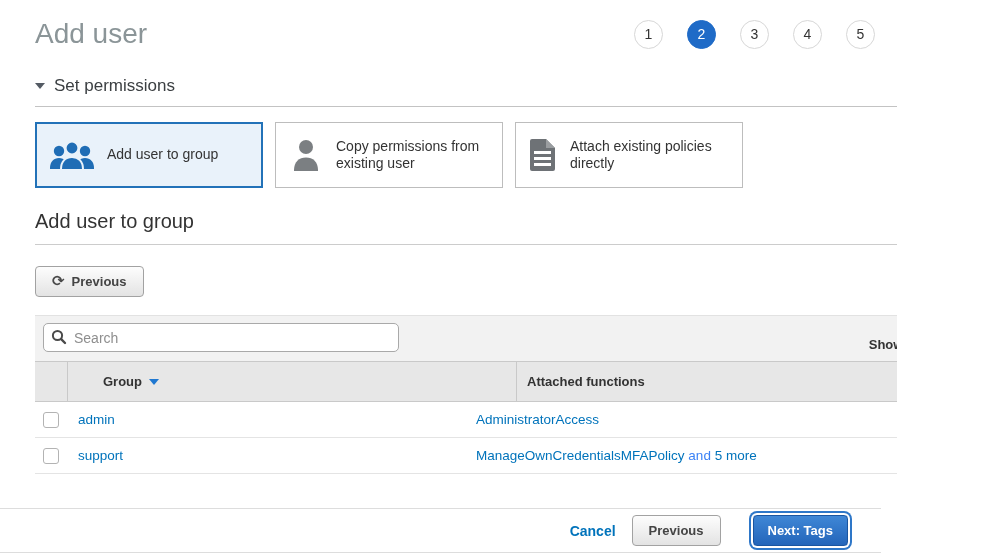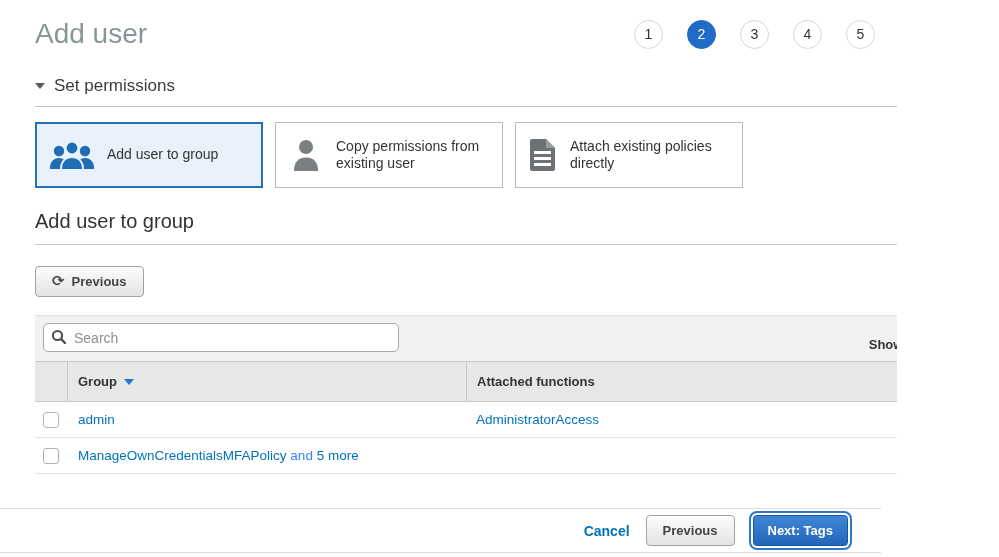--- a/index.html
+++ b/index.html
@@ -47,41 +47,41 @@
              display: flex; justify-content: space-between; align-items: flex-end; height: 46px; }
   .search-wrap { position: relative; width: 356px; }
   .search-wrap input { width: 100%; height: 29px; border: 1px solid #a9a9a9; border-radius: 5px;
                        padding: 0 8px 0 30px; font-size: 14px; color: #333; outline: none;
                        font-family: "Liberation Sans", sans-serif; }
   .search-wrap input::placeholder { color: #8e8e8e; }
   .search-icon { position: absolute; left: 8px; top: 6px; }
   .results { font-size: 13px; font-weight: bold; color: #333; }
 
   .thead { display: grid; grid-template-columns: 33px 398px 1fr; align-items: center; height: 41px;
-           background: #e7e7e7; border-top: 1px solid #c9c9c9; border-bottom: 1px solid #c9c9c9; }
+           background: #e7e7e7; border-top: 1px solid #c9c9c9; border-bottom: 1px solid #c9c9c9; gap: 25px; }
   .thead .cb-col { height: 100%; border-right: 1px solid #c9c9c9; }
   .th { font-size: 13px; font-weight: bold; color: #333; padding-left: 10px; display: flex; align-items: center; gap: 7px; }
   .th.second { border-left: 1px solid #c9c9c9; height: 100%; }
   .sort-tri { width: 0; height: 0; border-left: 5px solid transparent; border-right: 5px solid transparent;
               border-top: 6px solid #1f78d1; margin-top: 1px; }
 
   .trow { display: grid; grid-template-columns: 33px 398px 1fr; align-items: center; height: 36px;
           border-bottom: 1px solid #e4e4e4; background: #fff; }
   .trow .cell { padding-left: 10px; font-size: 13.5px; }
   .cbx { appearance: none; -webkit-appearance: none; width: 16px; height: 16px; border: 1px solid #b3b3b3;
          border-radius: 3px; background: #fff; margin-left: 8px; cursor: pointer; display: block; }
   .conj { color: #3b82f6; margin-top: 19px; }
 
   
   .footer { position: absolute; left: 0; right: 16px; bottom: 4px; border-top: 1px solid #ddd; border-bottom: 1px solid #ddd;
             height: 45px; display: flex; justify-content: flex-end; align-items: center; gap: 16px; padding-right: 30px; background: #fff; }
   .cancel { font-size: 14px; font-weight: bold; color: #0073bb; cursor: pointer; text-decoration: none; }
   .btn-primary { background: linear-gradient(#3f87d6, #2365ba); border: 1px solid #1a55a0; border-radius: 4px;
                  color: #fff; font-size: 13px; font-weight: bold; padding: 7px 14px; cursor: pointer;
-                 box-shadow: 0 0 0 2px #fff, 0 0 0 4px #2e77c8; margin-left: 2px; margin-right: 3px;
+                 box-shadow: 0 0 0 2px #fff, 0 0 0 4px #2e77c8; margin-left: 16px; margin-right: 3px;
                  font-family: "Liberation Sans", sans-serif; }
 </style>
 </head>
 <body>
 
 <div class="page">
 
   <div class="hdr">
     <div class="page-title">Add user</div>
     <div class="steps">
@@ -192,20 +192,23 @@
       <div class="cell">
         <a class="link">AdministratorAccess</a>
       </div>
     </div>
 
     <div class="trow">
       <div>
         <input type="checkbox" class="cbx" style="">
       </div>
       <div class="cell">
+        <a class="link">support</a>
+      </div>
+      <div class="cell">
         <a class="link">ManageOwnCredentialsMFAPolicy</a>
         <span class="conj">and</span>
         <a class="link">5 more</a>
       </div>
     </div>
   </div>
 
   <div class="footer">
     <a class="cancel">Cancel</a>
     <button class="btn">

